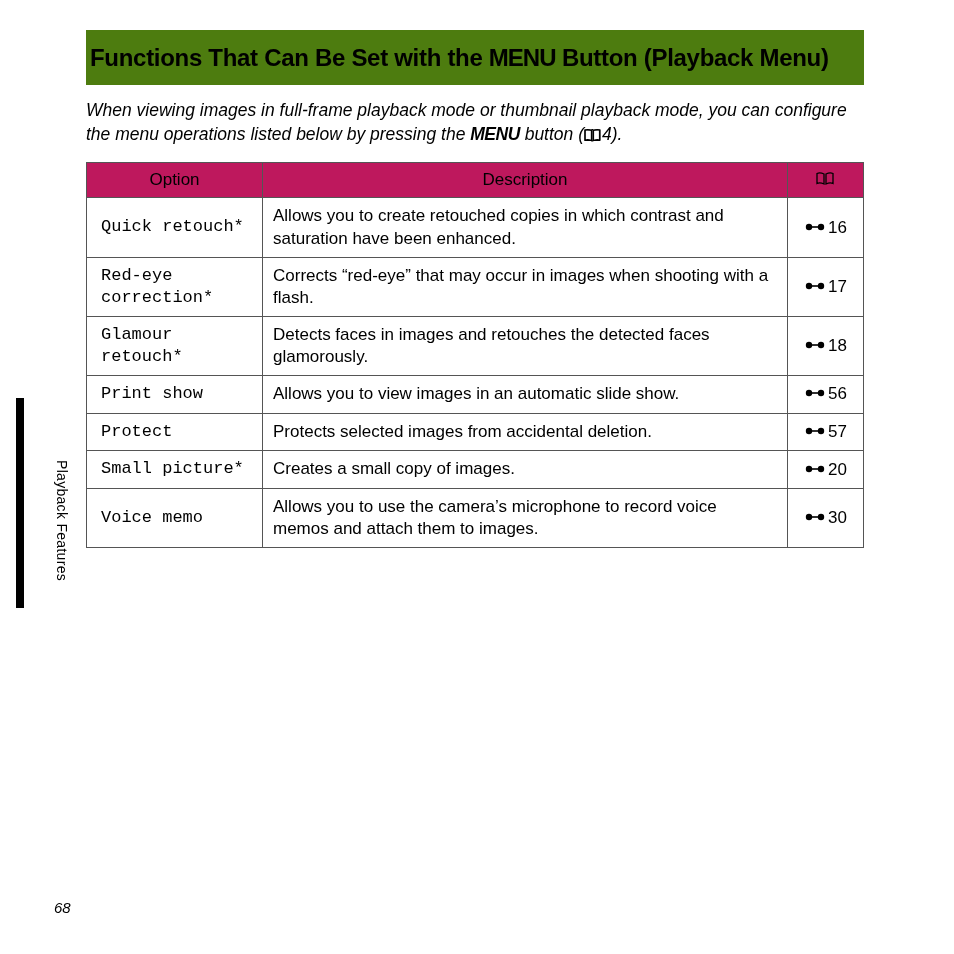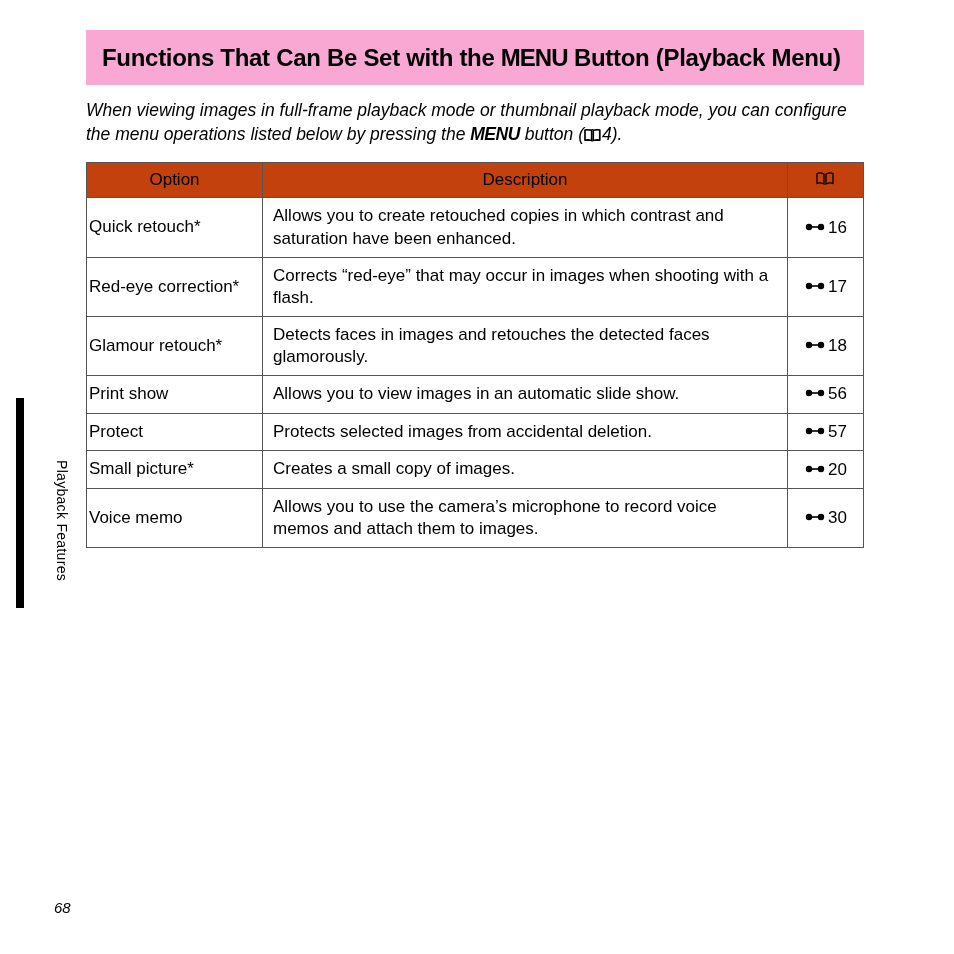--- a/index.html
+++ b/index.html
@@ -14,22 +14,22 @@
     position: relative;
     overflow: hidden;
   }
   .page {
     position: absolute;
     left: 86px;
     top: 30px;
     width: 778px;
   }
   .h1 {
-    background: #f9a8d4;
-    padding: 12px 16px 12px 16px;
+    background: #4d7c0f;
+    padding: 12px 16px 12px 4px;
     font-size: 24px;
     font-weight: 700;
     line-height: 1.3;
     letter-spacing: -0.3px;
   }
   .h1 .menu-glyph {
     font-family: "Arial Narrow", "Helvetica Condensed", Arial, sans-serif;
     font-stretch: condensed;
     letter-spacing: -1px;
   }
@@ -54,33 +54,33 @@
   table.opts {
     border-collapse: collapse;
     width: 100%;
     table-layout: fixed;
     font-size: 17px;
   }
   table.opts col.c1 { width: 176px; }
   table.opts col.c2 { width: auto; }
   table.opts col.c3 { width: 76px; }
   table.opts th {
-    background: #c2410c;
+    background: #be185d;
     font-weight: 400;
     text-align: center;
     padding: 6px 8px;
     border: 1px solid #555;
   }
   table.opts td {
     border: 1px solid #555;
     padding: 7px 10px;
     vertical-align: middle;
     line-height: 1.3;
   }
-  table.opts td.opt { padding-left: 2px; }
+  table.opts td.opt { padding-left: 14px; font-family: Liberation Mono, monospace; }
   table.opts td.ref { text-align: center; white-space: nowrap; }
   .ref-icon {
     display: inline-block;
     vertical-align: middle;
     margin-right: 2px;
   }
   .ref-num { vertical-align: middle; margin-top: 28px; }
   .side-tab-text {
     position: absolute;
     left: 54px;

